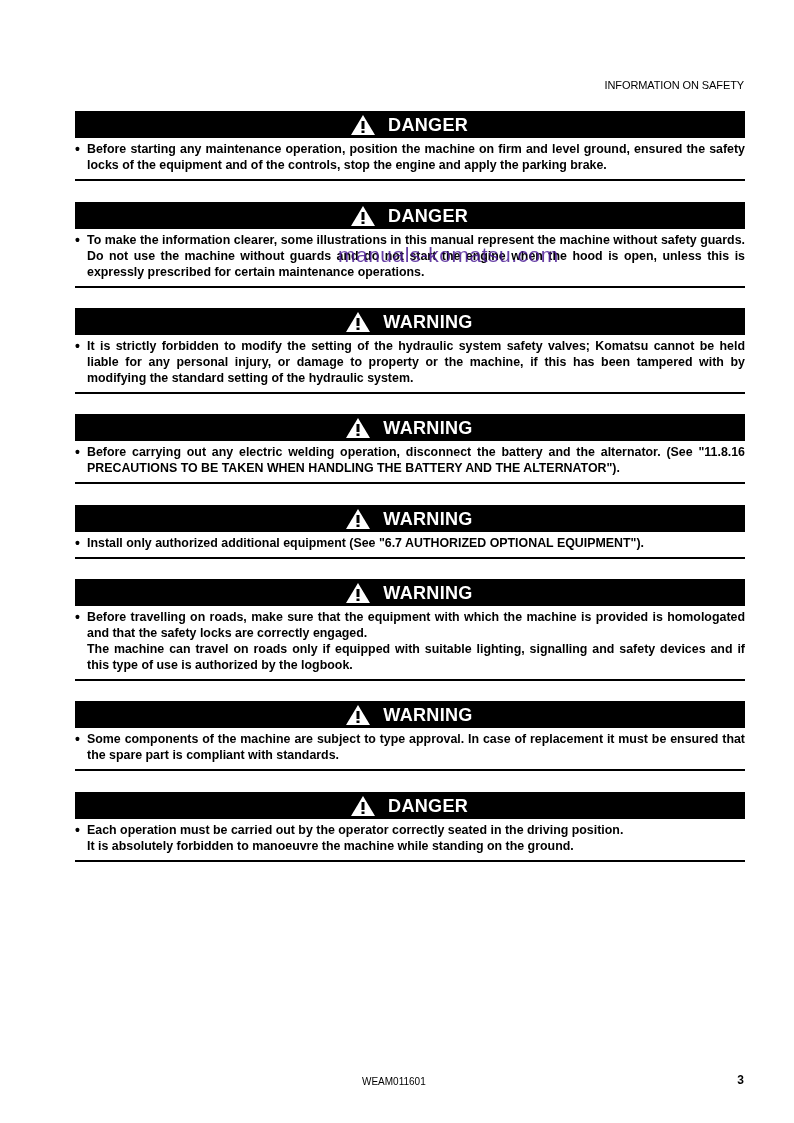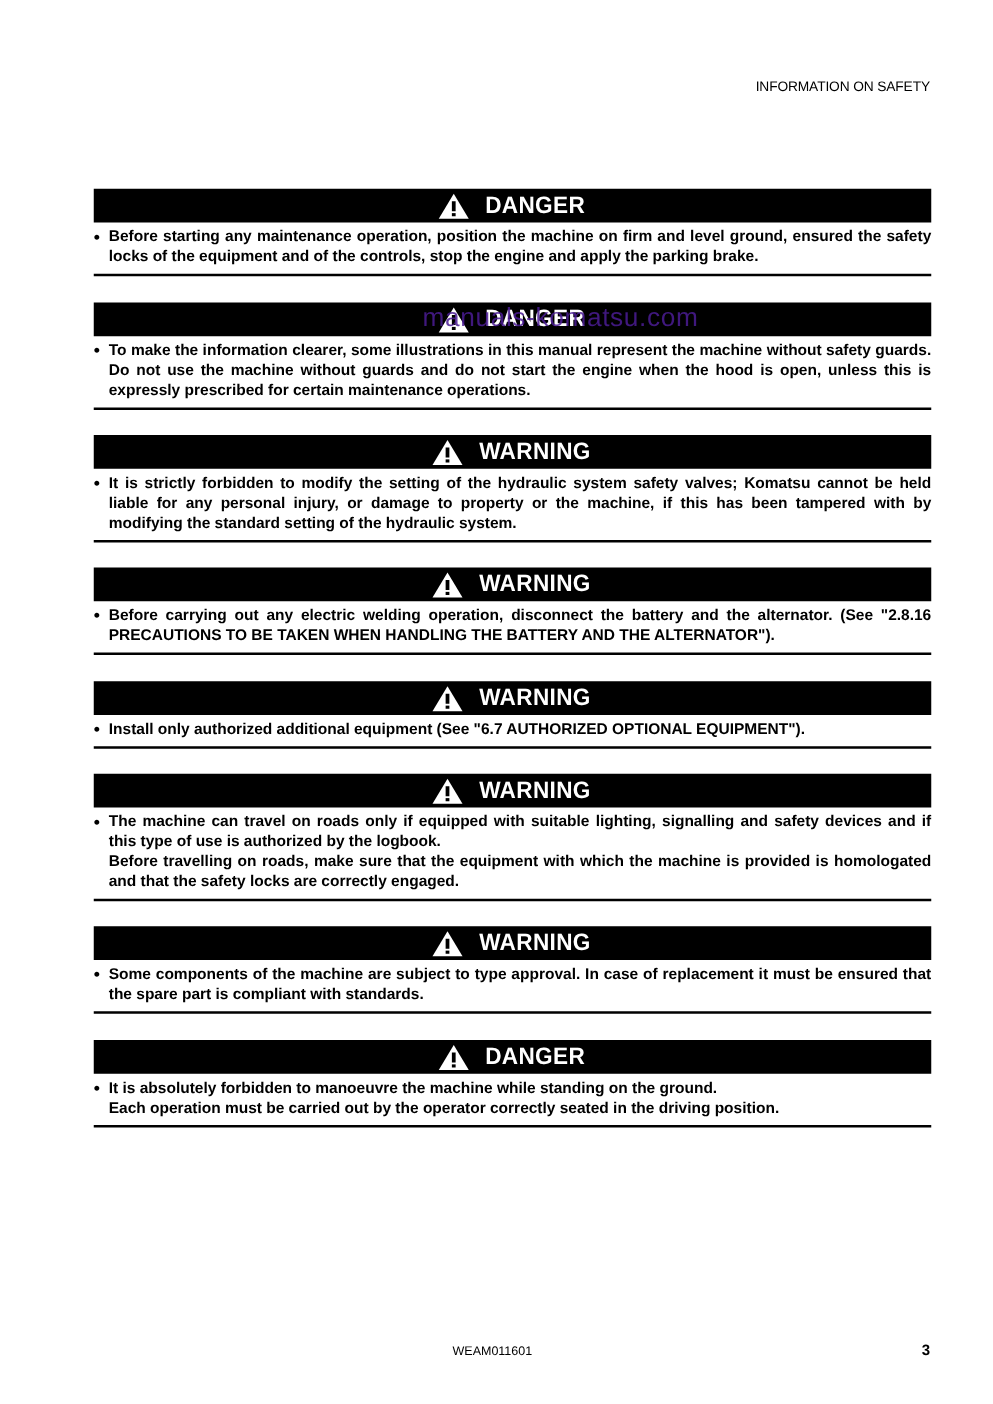--- a/index.html
+++ b/index.html
@@ -1,20 +1,20 @@
 <!DOCTYPE html>
 <html><head>
 <meta charset="utf-8">
 <style>
   html, body { margin: 0; padding: 0; background: #ffffff; }
   body { width: 794px; height: 1123px; position: relative; overflow: hidden;
          font-family: "Liberation Sans", "DejaVu Sans", sans-serif; color: #000; }
-  .header-right { position: absolute; top: 64px; right: 50px; font-size: 11px;
+  .header-right { position: absolute; top: 79px; right: 50px; font-size: 11px;
                   letter-spacing: -0.1px; }
-  .notice { position: absolute; left: 75px; width: 670px; margin-top: 40px; }
+  .notice { position: absolute; left: 75px; width: 670px; }
   .bar { height: 27px; background: #000; color: #fff; display: flex;
          align-items: center; justify-content: center; gap: 10px; }
   .bar .icon { width: 26px; height: 22px; display: inline-block; }
   .bar .label { font-weight: bold; font-size: 19px; letter-spacing: 0.3px;
                 transform: scaleX(0.95); }
   .body { padding: 3px 0 6px 0; font-size: 12.4px; font-weight: bold;
           line-height: 16px; text-align: justify; }
   .item { display: flex; }
   .bullet { width: 12px; flex: none; font-size: 14px; line-height: 16px; }
   .para { flex: 1; }
@@ -100,21 +100,21 @@
         <polygon points="13,1 25,21 1,21" fill="#fff"></polygon>
         <rect x="11.5" y="7" width="3" height="8" fill="#000"></rect>
         <rect x="11.5" y="16.5" width="3" height="2.5" fill="#000"></rect>
       </svg>
     <span class="label">WARNING</span>
   </div>
   <div class="body">
     <div class="item">
       <span class="bullet">•</span>
       <div class="para">
-          <p class="last">Before carrying out any electric welding operation, disconnect the battery and the alternator. (See "2.8.16 PRECAUTIONS TO BE TAKEN WHEN HANDLING THE BATTERY AND THE ALTERNATOR").</p>
+          <p class="last">Before carrying out any electric welding operation, disconnect the battery and the alternator. (See "11.8.16 PRECAUTIONS TO BE TAKEN WHEN HANDLING THE BATTERY AND THE ALTERNATOR").</p>
         </div>
     </div>
   </div>
   <div class="rule"></div>
 </div>
 
 <div class="notice" style="top:505px">
   <div class="bar">
     <svg class="icon" viewBox="0 0 26 22">
         <polygon points="13,1 25,21 1,21" fill="#fff"></polygon>
@@ -140,22 +140,22 @@
         <polygon points="13,1 25,21 1,21" fill="#fff"></polygon>
         <rect x="11.5" y="7" width="3" height="8" fill="#000"></rect>
         <rect x="11.5" y="16.5" width="3" height="2.5" fill="#000"></rect>
       </svg>
     <span class="label">WARNING</span>
   </div>
   <div class="body">
     <div class="item">
       <span class="bullet">•</span>
       <div class="para">
+        <p class="last">Before travelling on roads, make sure that the equipment with which the machine is provided is homologated and that the safety locks are correctly engaged.</p>
         <p class="last">The machine can travel on roads only if equipped with suitable lighting, signalling and safety devices and if this type of use is authorized by the logbook.</p>
-        <p class="last">Before travelling on roads, make sure that the equipment with which the machine is provided is homologated and that the safety locks are correctly engaged.</p>
       </div>
     </div>
   </div>
   <div class="rule"></div>
 </div>
 
 <div class="notice" style="top:701px">
   <div class="bar">
     <svg class="icon" viewBox="0 0 26 22">
         <polygon points="13,1 25,21 1,21" fill="#fff"></polygon>
@@ -181,22 +181,22 @@
         <polygon points="13,1 25,21 1,21" fill="#fff"></polygon>
         <rect x="11.5" y="7" width="3" height="8" fill="#000"></rect>
         <rect x="11.5" y="16.5" width="3" height="2.5" fill="#000"></rect>
       </svg>
     <span class="label">DANGER</span>
   </div>
   <div class="body">
     <div class="item">
       <span class="bullet">•</span>
       <div class="para">
+        <p class="last">Each operation must be carried out by the operator correctly seated in the driving position.</p>
         <p class="last">It is absolutely forbidden to manoeuvre the machine while standing on the ground.</p>
-        <p class="last">Each operation must be carried out by the operator correctly seated in the driving position.</p>
       </div>
     </div>
   </div>
   <div class="rule"></div>
 </div>
 
 <div class="footer-code">WEAM011601</div>
 <div class="page-num">3</div>
 
 </body></html>

